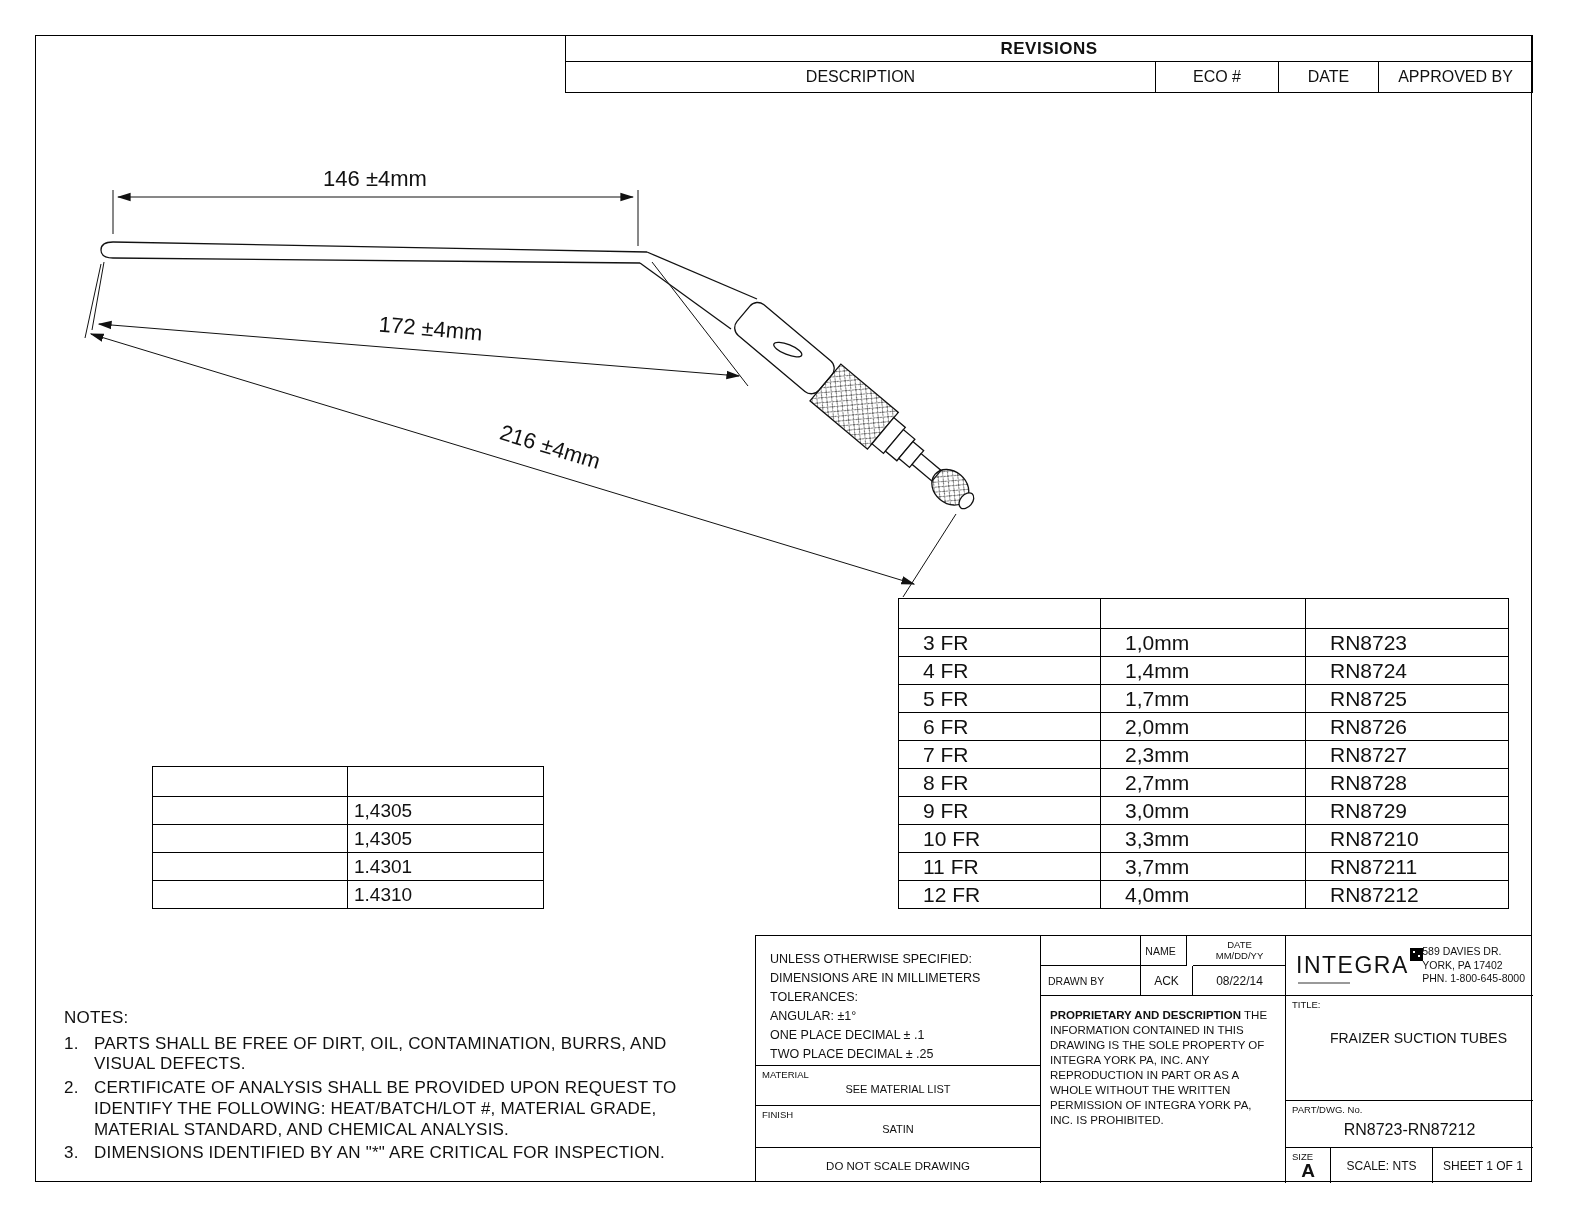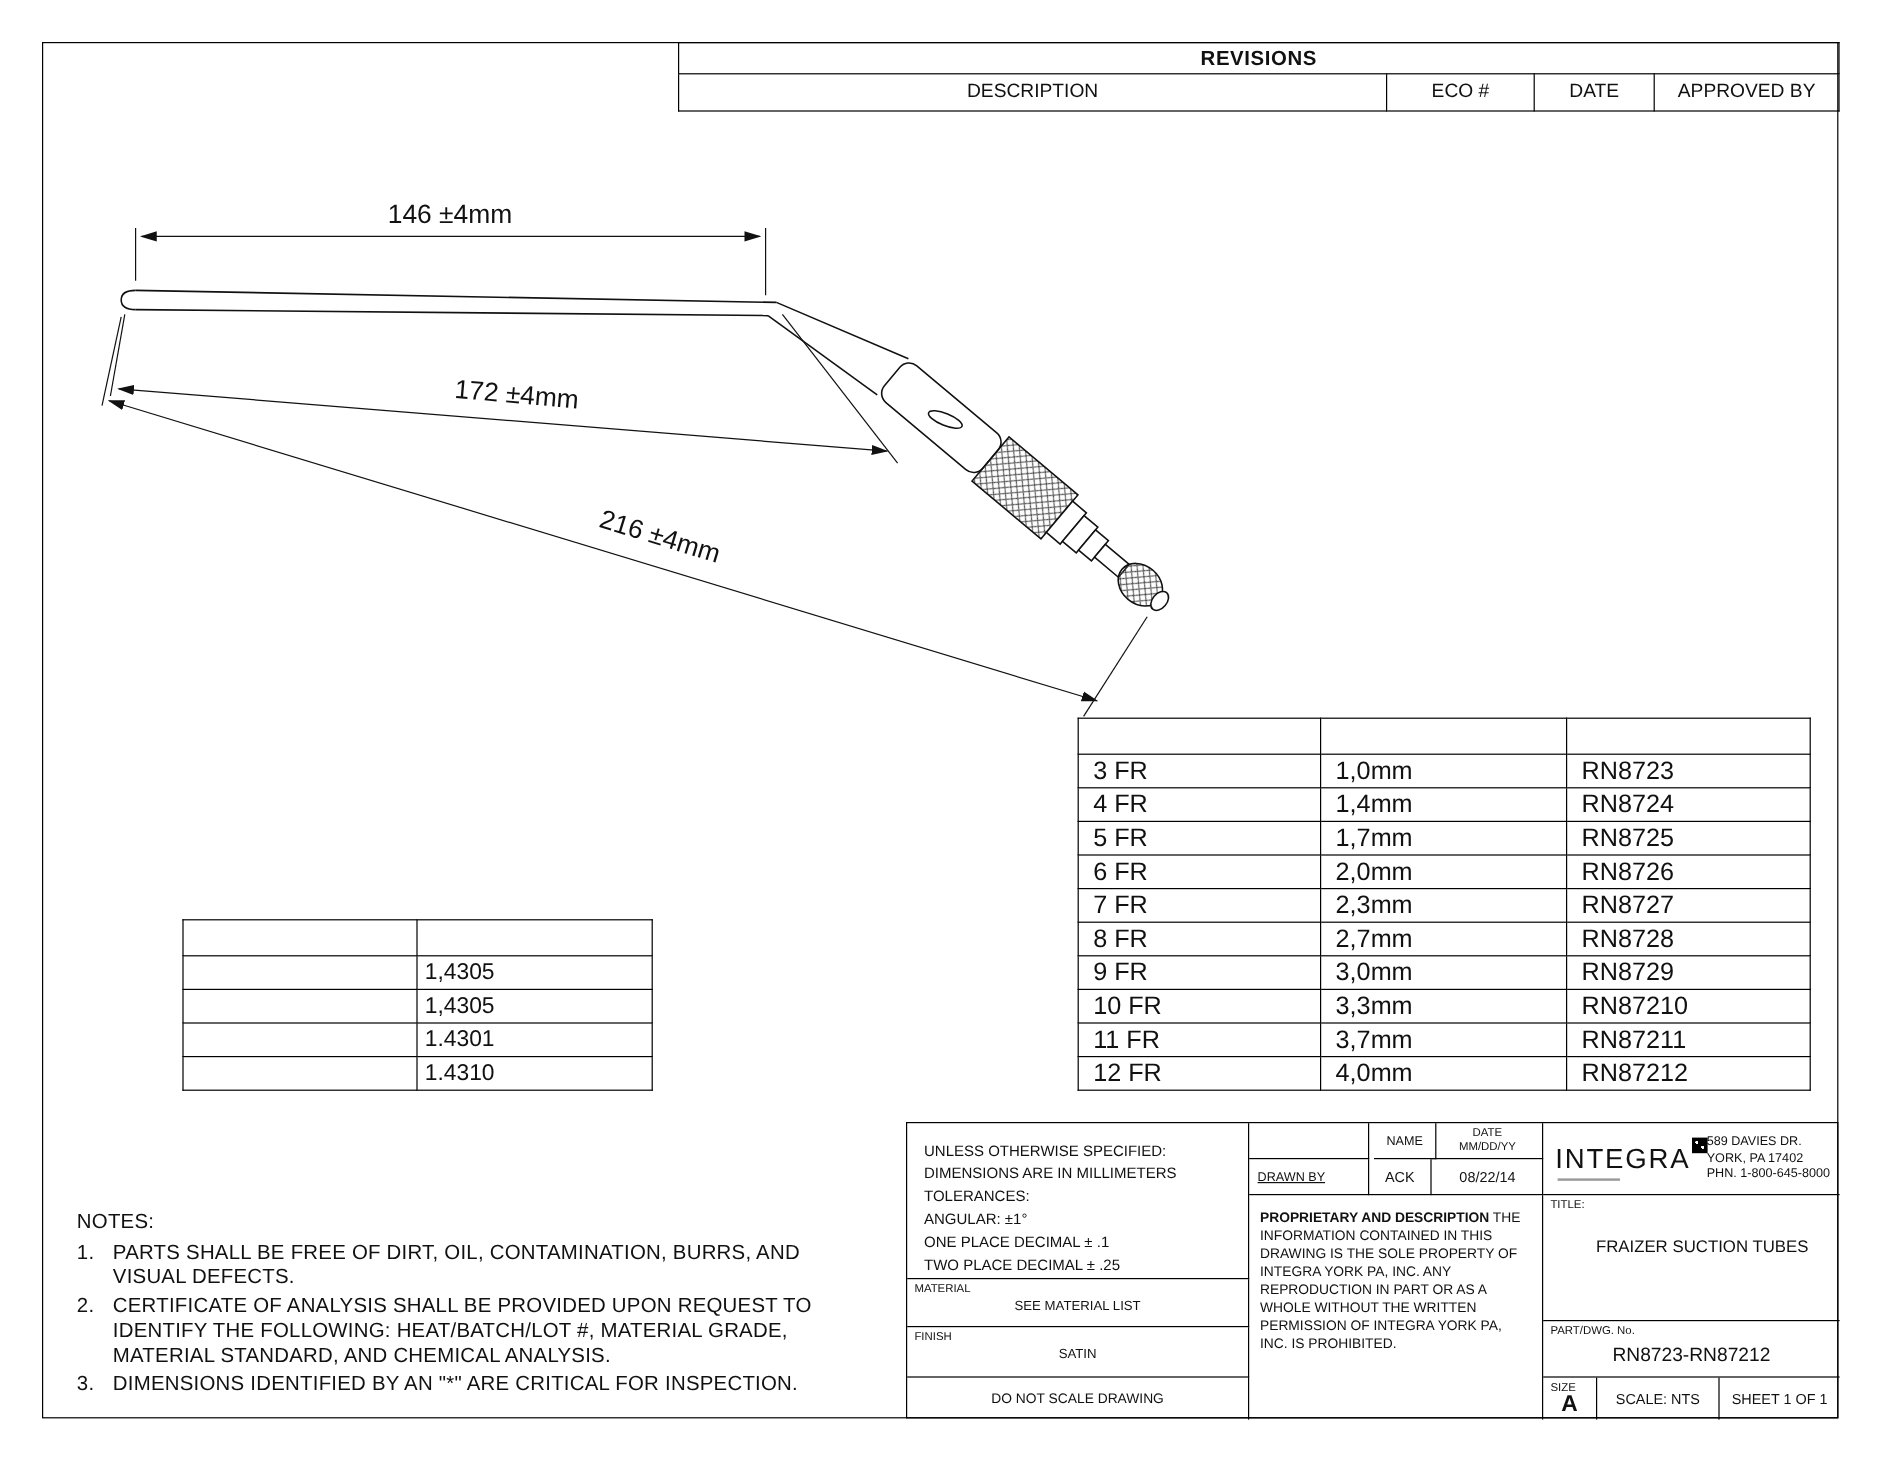--- a/index.html
+++ b/index.html
@@ -11,21 +11,21 @@
   td { border:1.2px solid #000; overflow:hidden; white-space:nowrap; }
 
   
   .rev-table { position:absolute; left:565px; top:35px; width:967px; font-size:16px; }
   .rev-table td { text-align:center; vertical-align:middle; }
   .rev-title td { font-weight:bold; font-size:17px; height:26px; letter-spacing:.5px; }
   .rev-head td, .rev-row td { height:31px; }
 
   
   .size-table { position:absolute; left:898px; top:598px; width:610px; font-size:21px; }
-  .size-table td { height:28px; padding-left:12px; vertical-align:middle; }
+  .size-table td { height:28px; padding-left:24px; vertical-align:middle; }
   .size-table tr.head td { height:30px; }
 
   
   .mat-table { position:absolute; left:152px; top:766px; width:391px; font-size:19px; }
   .mat-table td { height:28px; padding-left:6px; vertical-align:middle; }
   .mat-table tr.head td { height:30px; }
 
   
   .notes { position:absolute; left:64px; top:1008px; width:620px; font-size:17px; line-height:1.22; letter-spacing:.2px; }
   .notes-title { margin-bottom:5px; }
@@ -45,23 +45,23 @@
   .cell-label { position:absolute; top:3px; left:6px; font-size:9.5px; }
 
   .specs { left:0; top:0; width:285px; height:130px; padding:14px 0 0 14px; font-size:12.5px; line-height:1.52; }
   .mat   { left:0; top:130px; width:285px; height:40px; }
   .fin   { left:0; top:170px; width:285px; height:42px; }
   .cell-value { position:absolute; top:17px; left:0; width:100%; text-align:center; font-size:11px; }
   .noscale { left:0; top:212px; width:285px; height:35px; display:flex; align-items:center; justify-content:center; font-size:11.5px; }
 
   .namestrip { left:285px; top:0; width:245px; height:60px; }
   .ns-blank   { position:absolute; left:0; top:0; width:100px; height:30px; }
-  .ns-name    { position:absolute; left:104px; top:0; width:52px; height:30px; display:flex; align-items:center; justify-content:center; font-size:10.5px; }
+  .ns-name    { position:absolute; left:94px; top:0; width:52px; height:30px; display:flex; align-items:center; justify-content:center; font-size:10.5px; }
   .ns-date    { position:absolute; left:152px; top:0; width:93px; height:30px; display:flex; flex-direction:column; align-items:center; justify-content:center; font-size:9.5px; line-height:1.15; }
-  .ns-drawnby { position:absolute; left:0; top:30px; width:100px; height:30px; display:flex; align-items:center; padding-left:7px; font-size:10.5px;text-decoration:underline; }
+  .ns-drawnby { position:absolute; left:0; top:30px; width:100px; height:30px; display:flex; align-items:center; padding-left:7px; font-size:10.5px; }
   .ns-ack     { position:absolute; left:100px; top:30px; width:52px; height:30px; display:flex; align-items:center; justify-content:center; font-size:12px; }
   .ns-dateval { position:absolute; left:152px; top:30px; width:93px; height:30px; display:flex; align-items:center; justify-content:center; font-size:12px; }
 
   .prop { left:285px; top:60px; width:245px; height:187px; padding:12px 8px 0 9px; font-size:11.5px; line-height:1.3; white-space:normal; }
   .prop-title { font-weight:bold; }
 
   .logo { left:530px; top:0; width:247px; height:60px; display:flex; align-items:center; padding:0 8px 0 10px; }
   .logo-wrap { position:relative; }
   .logo-text { font-size:23px; letter-spacing:1.5px; }
   .logo-mark { position:absolute; right:-14px; top:-4px; width:13px; height:13px; background-color:#000;

